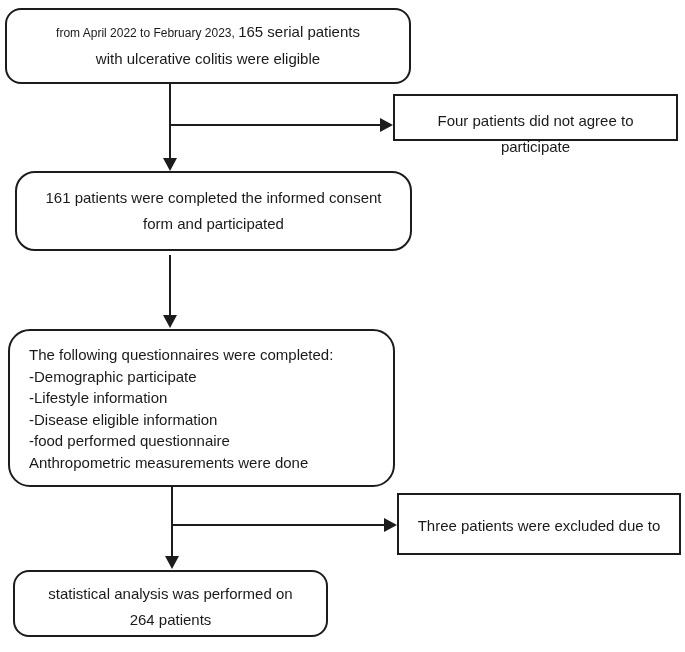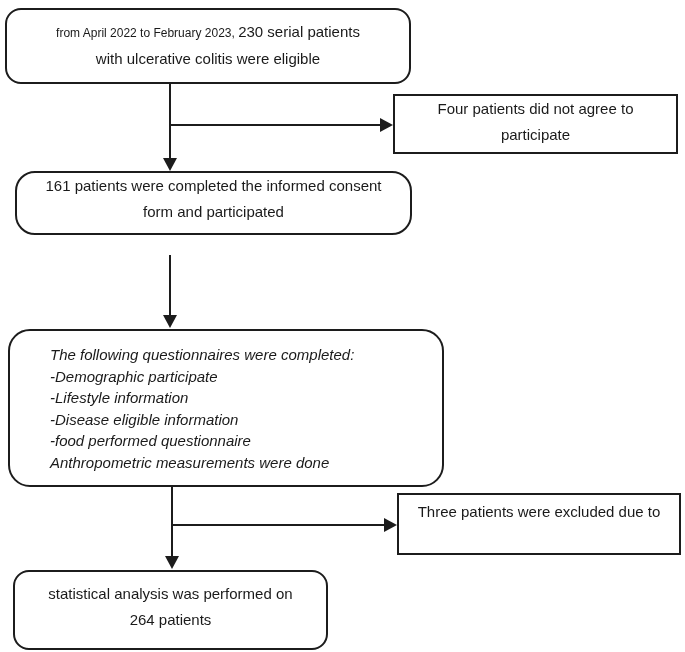--- a/index.html
+++ b/index.html
@@ -31,36 +31,36 @@
     border-right: 7px solid transparent;
     border-top: 13px solid #1c1c1c;
   }
   .arrow-right {
     position: absolute; width: 0; height: 0;
     border-top: 7px solid transparent;
     border-bottom: 7px solid transparent;
     border-left: 13px solid #1c1c1c;
   }
   #eligible-box   { left: 5px;   top: 8px;   width: 406px; height: 76px; padding-top: 9px;  line-height: 25px; }
-  #refusal-box    { left: 393px; top: 94px;  width: 285px; height: 60px; padding-top: 0; }
-  #consent-box    { left: 15px;  top: 171px; width: 397px; height: 64px; border-radius: 20px; }
+  #refusal-box    { left: 393px; top: 94px;  width: 285px; height: 47px; padding-top: 12px; }
+  #consent-box    { left: 15px;  top: 171px; width: 397px; height: 80px; padding-top: 12px; border-radius: 20px; }
   #questionnaires-box {
-    left: 8px; top: 329px; width: 436px; height: 158px;
-    text-align: left; padding: 13px 8px 0 40px; line-height: 21.5px; font-style: italic;
+    left: 8px; top: 329px; width: 387px; height: 158px;
+    text-align: left; padding: 13px 8px 0 19px; line-height: 21.5px;
   }
-  #excluded-box   { left: 397px; top: 493px; width: 284px; height: 62px; padding-top: 4px; }
-  #analysis-box   { left: 13px;  top: 570px; width: 315px; height: 80px; padding-top: 9px; }
+  #excluded-box   { left: 397px; top: 493px; width: 284px; height: 62px; padding-top: 18px; }
+  #analysis-box   { left: 13px;  top: 570px; width: 315px; height: 67px; padding-top: 9px; }
 </style>
 </head>
 <body>
 
 <div class="canvas">
 
   <div class="box rounded" id="eligible-box">
-    <div><span class="serif-seg">from April 2022 to February 2023, </span><span>230 serial patients</span></div>
+    <div><span class="serif-seg">from April 2022 to February 2023, </span><span>165 serial patients</span></div>
     <div>with ulcerative colitis were eligible</div>
   </div>
 
   <div class="vline" style="left:169px; top:84px; width:2px; height:76px;"></div>
   <div class="arrow-down" style="left:163px; top:158px;"></div>
 
   <div class="hline" style="left:170px; top:124px; width:212px; height:2px;"></div>
   <div class="arrow-right" style="left:380px; top:118px;"></div>
 
   <div class="box" id="refusal-box">

